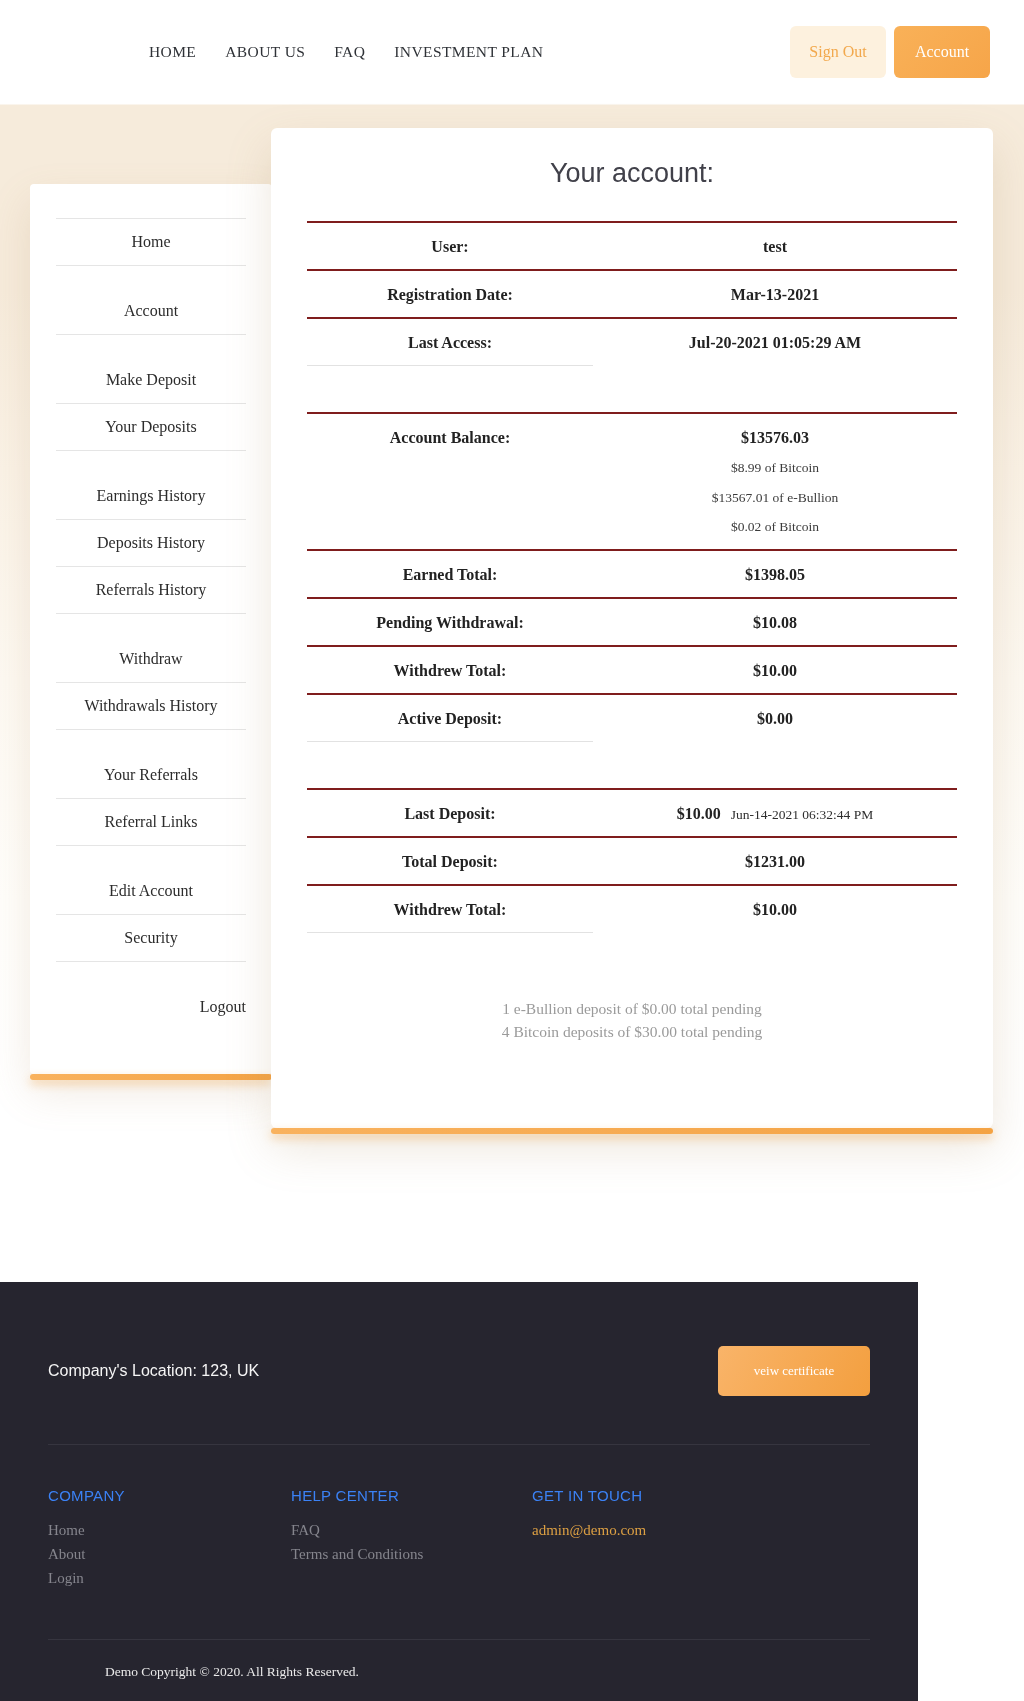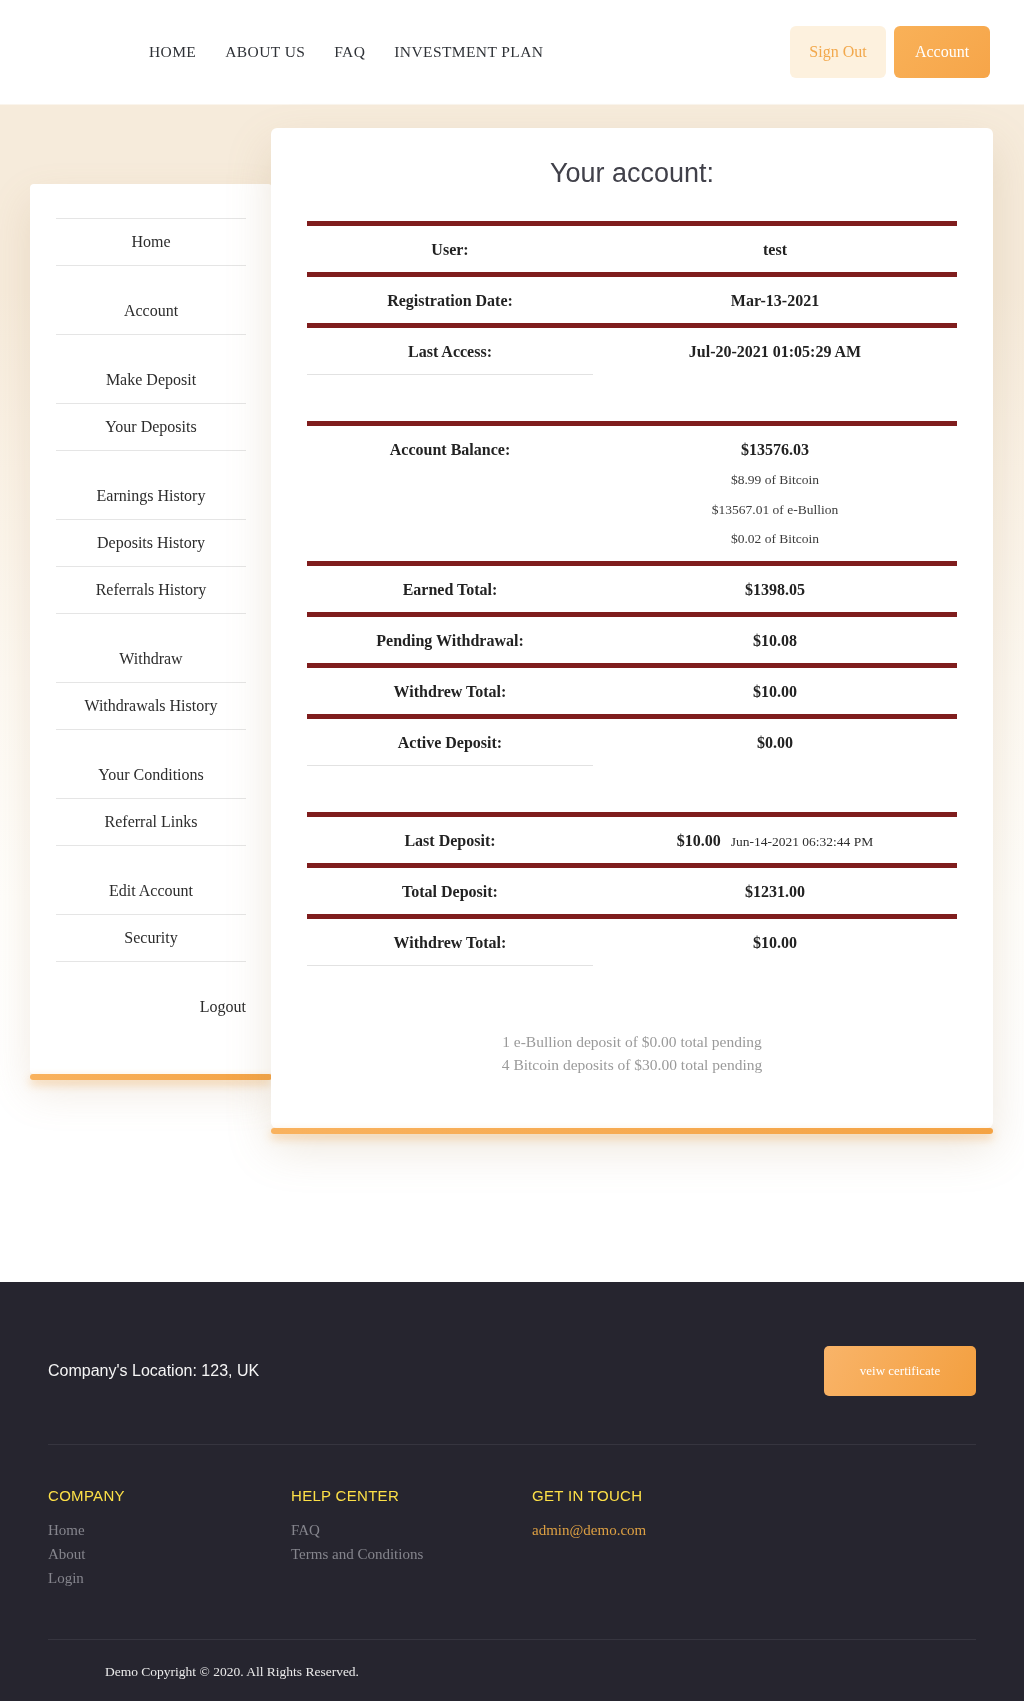--- a/index.html
+++ b/index.html
@@ -60,50 +60,50 @@
     position:absolute;left:271px;top:1128px;width:722px;height:6px;border-radius:3px;
     background:linear-gradient(90deg,#f9b25e,#f4a344);
     box-shadow:0 4px 10px rgba(244,164,68,.45);
   }
   .card-title{
     padding-top:30px;margin:0 0 33px;text-align:center;
     font-family:"Liberation Sans","DejaVu Sans",sans-serif;
     font-weight:400;font-size:27px;line-height:30px;color:#41414a;
   }
   .t-section + .t-section{margin-top:46px;}
-  .t-row{display:flex;border-top:5px solid #7f1d1d;}
+  .t-row{display:flex;border-top:2px solid #7f1d1d;}
   .t-label{width:44%;text-align:center;padding:12px 0 11px;}
   .t-value{width:56%;text-align:center;padding:12px 0 11px;}
   .lbl,.val{font-size:16px;font-weight:700;color:#222;line-height:23px;}
   .val-note{font-size:13.5px;font-weight:400;color:#2e2e2e;margin-left:10px;}
   .sub-val{font-size:13.5px;color:#3b3b3b;line-height:21.5px;margin-top:8px;}
   .short-divider{width:44%;border-bottom:1px solid #e2e2e2;}
   .pending-notes{margin-top:64px;text-align:center;}
   .pending-line{font-size:15.5px;color:#9a9a9a;line-height:23.5px;}
   
   .footer{
-    position:absolute;left:0;top:1282px;width:1024px;height:419px;background:#26252f;
+    position:absolute;left:0;top:1282px;width:918px;height:419px;background:#26252f;
     box-sizing:border-box;padding:0 48px;
   }
   .footer-row1{display:flex;justify-content:space-between;align-items:center;padding-top:64px;}
   .footer-location{
     font-family:"Liberation Sans","DejaVu Sans",sans-serif;font-size:16px;color:#f5f5f5;
   }
   .btn-certificate{
     width:152px;height:50px;border:none;border-radius:5px;cursor:pointer;
     background:linear-gradient(120deg,#f9b469,#f39f3f);
     color:#ffffff;font-family:"Liberation Serif","DejaVu Serif",serif;font-size:13px;
   }
   .footer-divider{border:none;border-top:1px solid #36353f;margin:48px 0 0;}
   .footer-columns{display:flex;margin-top:42px;}
   .f-col{display:flex;flex-direction:column;}
   .f-col:nth-child(1){width:243px;}
   .f-col:nth-child(2){width:241px;}
   .f-heading{
-    font-family:"Liberation Sans","DejaVu Sans",sans-serif;font-size:15px;color:#fde047;
+    font-family:"Liberation Sans","DejaVu Sans",sans-serif;font-size:15px;color:#3b82f6;
     letter-spacing:.3px;margin-bottom:14px;
   }
   .f-link{font-size:15px;color:#85858d;line-height:24px;text-decoration:none;cursor:pointer;}
   .f-link-email{color:#dda043;}
   .footer-bottom-divider{border:none;border-top:1px solid #36353f;margin:49px 0 0;}
   .footer-copyright{margin:24px 0 0 57px;font-size:13.5px;color:#eaeaea;}
 </style>
 </head>
 <body>
 
@@ -124,21 +124,21 @@
   <ul class="menu">
       <li class="menu-item">Home</li>
       <li class="menu-item group-start">Account</li>
       <li class="menu-item group-start">Make Deposit</li>
       <li class="menu-item">Your Deposits</li>
       <li class="menu-item group-start">Earnings History</li>
       <li class="menu-item">Deposits History</li>
       <li class="menu-item">Referrals History</li>
       <li class="menu-item group-start">Withdraw</li>
       <li class="menu-item">Withdrawals History</li>
-      <li class="menu-item group-start">Your Conditions</li>
+      <li class="menu-item group-start">Your Referrals</li>
       <li class="menu-item">Referral Links</li>
       <li class="menu-item group-start">Edit Account</li>
       <li class="menu-item">Security</li>
       <li class="menu-item group-start no-border">Logout</li>
     </ul>
 </aside>
 <div class="sidebar-bar"></div>
 
 <main class="main-card">
   <h1 class="card-title">Your account:</h1>

